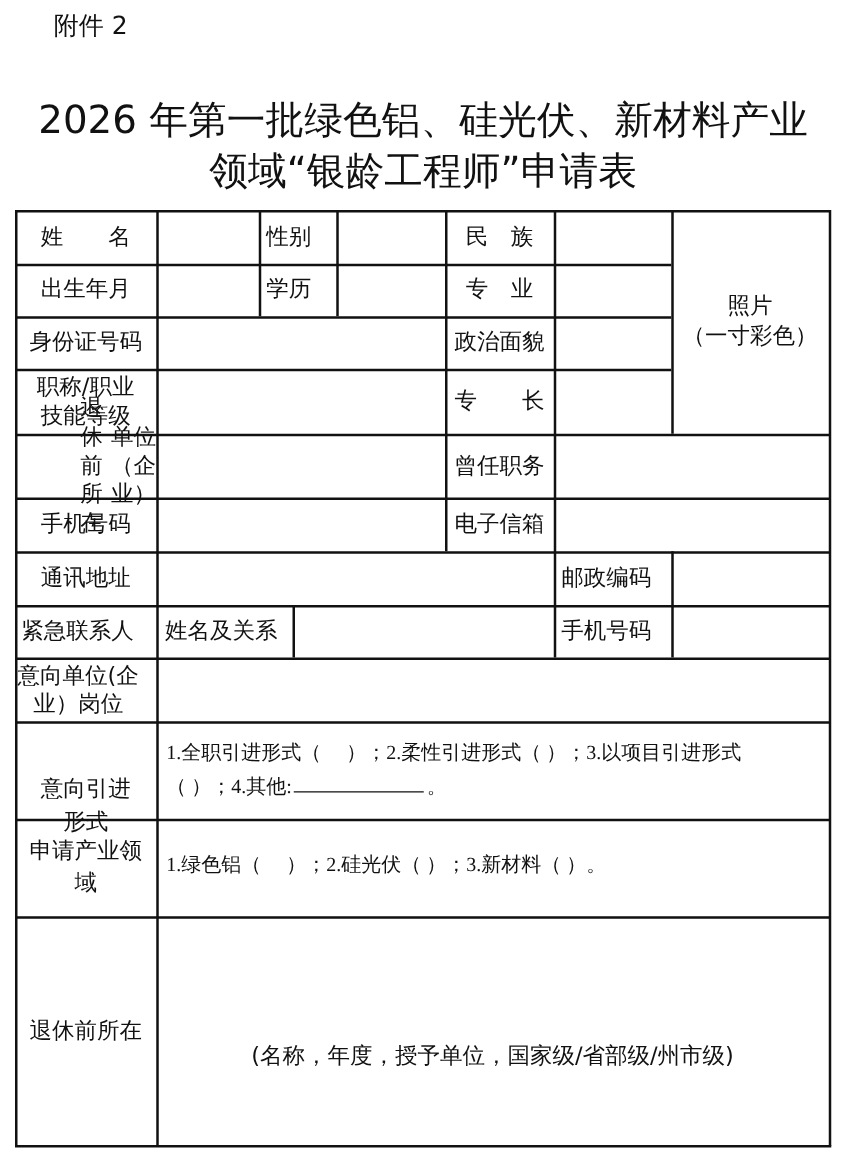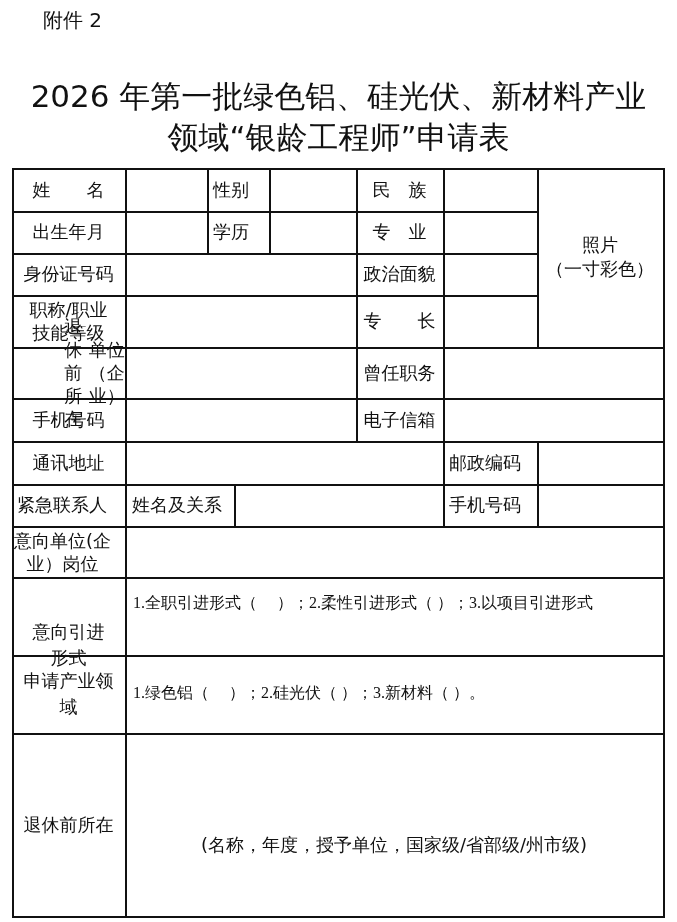--- a/index.html
+++ b/index.html
@@ -130,20 +130,23 @@
   <span>业）岗位</span>
 </div>
 <div class="cell" style="left:125px;top:526px;width:538px;height:51px;"></div>
 
 <div class="cell" style="left:12px;top:577px;width:113px;height:78px;flex-direction:column;line-height:26px;margin-top:29px;">
   <span>意向引进</span>
   <span>形式</span>
 </div>
 <div style="position:absolute;left:125px;top:577px;width:538px;height:78px;">
   <div class="opt" style="left:8px;top:13px;">1.全职引进形式（　 ）；2.柔性引进形式（ ）；3.以项目引进形式</div>
+  <div class="opt" style="left:8px;top:40px;">
+    <span>（ ）；4.其他:</span><span class="blank"></span><span>。</span>
+  </div>
 </div>
 
 <div class="cell" style="left:12px;top:655px;width:113px;height:78px;flex-direction:column;line-height:26px;border-radius:11px;">
   <span>申请产业领</span>
   <span>域</span>
 </div>
 <div style="position:absolute;left:125px;top:655px;width:538px;height:78px;">
   <div class="opt" style="left:8px;top:25px;">1.绿色铝（　 ）；2.硅光伏（ ）；3.新材料（ ）。</div>
 </div>
 

